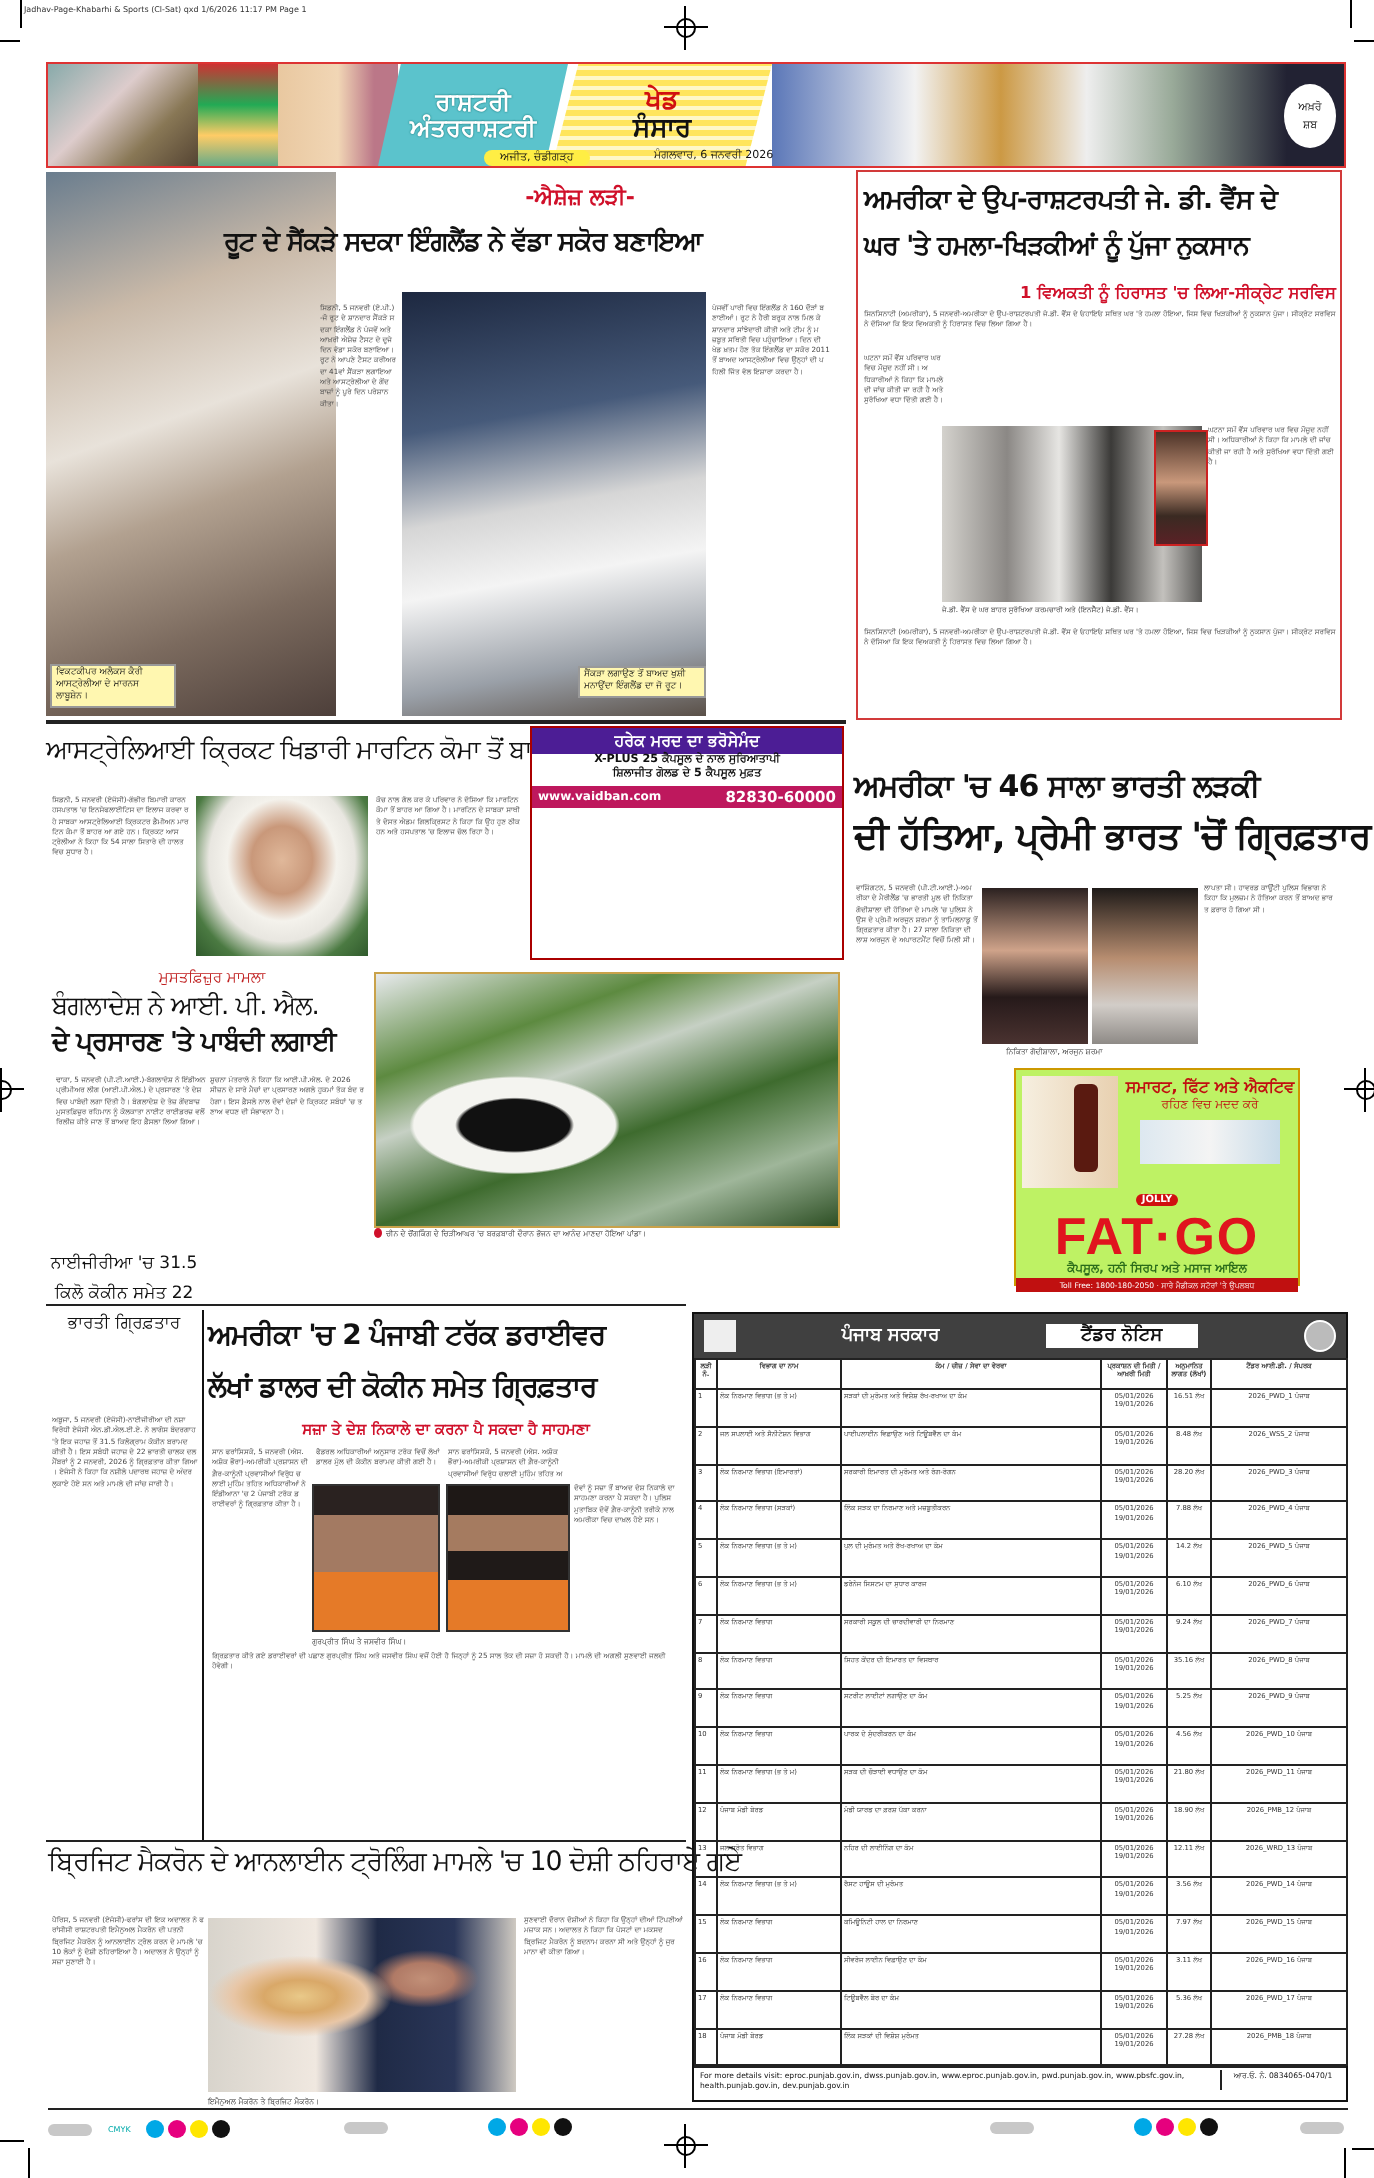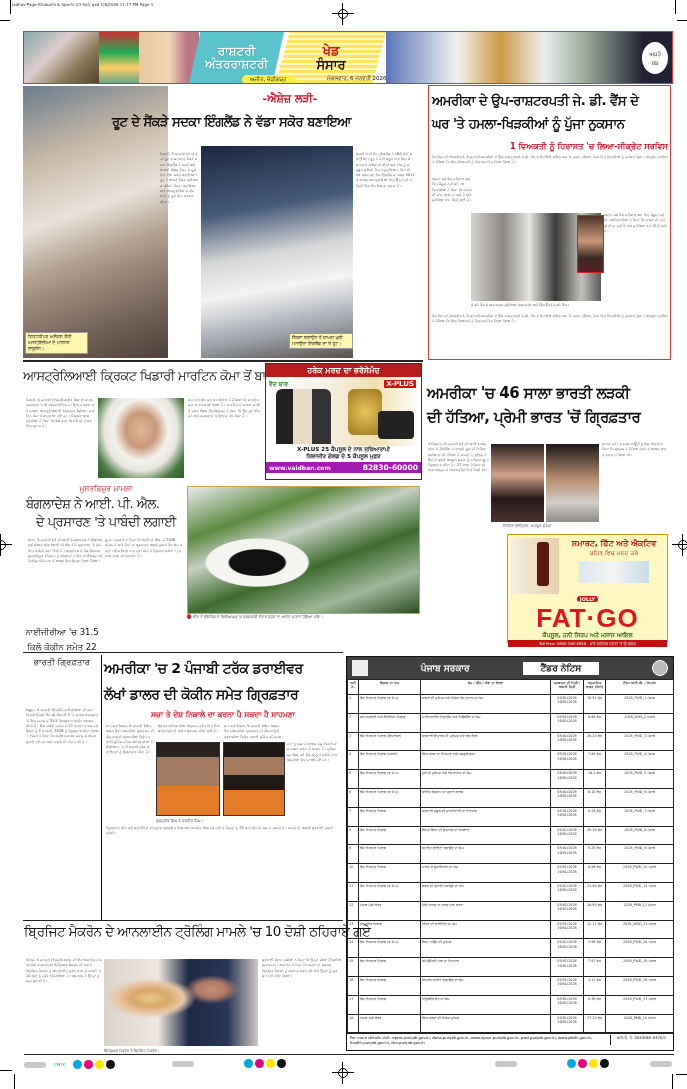--- a/index.html
+++ b/index.html
@@ -27,26 +27,26 @@
 
 .ph{background:#888}
 .cap{position:absolute;font-size:4.5px;line-height:6px;background:#fff7b0;border:1px solid #999;padding:1px 2px}
 .body-text{font-size:3.6px;line-height:5.3px;color:#444;overflow:hidden;word-break:break-all}
 .hl{font-family:"DejaVu Sans",sans-serif;font-weight:bold;color:#111;white-space:nowrap;letter-spacing:-0.5px}
 .kicker{color:#d0102a;font-weight:bold;text-align:center}
 .boxred{border:1px solid #d23a3a}
 .vline{background:#111}
 
 .adx{left:265px;top:363px;width:157px;height:117px;border:1px solid #a00;background:#fff}
-.adx .top{background:#b91c1c;color:#fff;font-weight:bold;font-size:8px;text-align:center;height:13px;line-height:13px}
+.adx .top{background:#4c1d95;color:#fff;font-weight:bold;font-size:8px;text-align:center;height:13px;line-height:13px}
 .adx .mid{height:69px;background:linear-gradient(90deg,#fff,#f6f0e6 40%,#f2e0b0 70%,#fff)}
 .adx .t2{font-size:5.6px;text-align:center;color:#111;line-height:7px;font-weight:bold}
-.adx .bot{background:#a21caf;color:#fff;font-size:6px;display:flex;justify-content:space-between;padding:0 3px;height:11px;line-height:11px;font-weight:bold}
-
-.fat{left:507px;top:534px;width:161px;height:109px;background:#fef9c3;border:1px solid #c90}
+.adx .bot{background:#be185d;color:#fff;font-size:6px;display:flex;justify-content:space-between;padding:0 3px;height:11px;line-height:11px;font-weight:bold}
+
+.fat{left:507px;top:534px;width:143px;height:109px;background:#bef264;border:1px solid #c90}
 .fat .h{color:#c01010;font-weight:bold;font-size:8px;text-align:center}
 .fat .h2{color:#c01010;font-size:6px;text-align:center}
 .fat .big{color:#e0141e;font-weight:bold;font-size:26px;text-align:center;letter-spacing:1px;font-family:"Liberation Sans",sans-serif}
 .fat .sub{color:#2a6c1a;font-size:6px;text-align:center;font-weight:bold}
 .fat .ft{background:#c01010;color:#fff;font-size:3.8px;text-align:center;height:7px;line-height:7px}
 
 .tender{left:346px;top:656px;width:328px;height:395px;border:1px solid #111}
 .tender .head{height:22px;background:#404040;display:flex;align-items:center;justify-content:space-between;padding:0 5px}
 .tender .head .t1{color:#fff;font-size:9px;font-weight:bold}
 .tender .head .t2{background:#fff;color:#111;font-size:9px;font-weight:bold;padding:1px 18px}
@@ -131,49 +131,42 @@
 
 <div class="abs" style="left:23px;top:360px;width:400px;height:2px;background:#222"></div>
 
 <div class="abs hl" style="left:23px;top:368px;font-size:12.8px;font-weight:normal">ਆਸਟ੍ਰੇਲਿਆਈ ਕ੍ਰਿਕਟ ਖਿਡਾਰੀ ਮਾਰਟਿਨ ਕੋਮਾ ਤੋਂ ਬਾਹਰ ਆਏ</div>
 <div class="abs body-text" style="left:26px;top:398px;width:70px;height:76px">ਸਿਡਨੀ, 5 ਜਨਵਰੀ (ਏਜੰਸੀ)-ਗੰਭੀਰ ਬਿਮਾਰੀ ਕਾਰਨ ਹਸਪਤਾਲ 'ਚ ਇਨਸੇਫਲਾਈਟਿਸ ਦਾ ਇਲਾਜ ਕਰਵਾ ਰਹੇ ਸਾਬਕਾ ਆਸਟ੍ਰੇਲਿਆਈ ਕ੍ਰਿਕਟਰ ਡੈਮੀਅਨ ਮਾਰਟਿਨ ਕੋਮਾ ਤੋਂ ਬਾਹਰ ਆ ਗਏ ਹਨ। ਕ੍ਰਿਕਟ ਆਸਟ੍ਰੇਲੀਆ ਨੇ ਕਿਹਾ ਕਿ 54 ਸਾਲਾ ਸਿਤਾਰੇ ਦੀ ਹਾਲਤ ਵਿਚ ਸੁਧਾਰ ਹੈ।</div>
 <div class="abs ph" style="left:98px;top:398px;width:86px;height:80px;background:radial-gradient(ellipse at 50% 40%,#e0b89a 0%,#c9987a 25%,#f4f2ec 45%,#e8e6e0 60%,#4b7a42 80%,#305a2c)"></div>
 <div class="abs body-text" style="left:188px;top:398px;width:72px;height:76px">ਕੋਚ ਨਾਲ ਗੱਲ ਕਰ ਕੇ ਪਰਿਵਾਰ ਨੇ ਦੱਸਿਆ ਕਿ ਮਾਰਟਿਨ ਕੋਮਾ ਤੋਂ ਬਾਹਰ ਆ ਗਿਆ ਹੈ। ਮਾਰਟਿਨ ਦੇ ਸਾਬਕਾ ਸਾਥੀ ਤੇ ਦੋਸਤ ਐਡਮ ਗਿਲਕ੍ਰਿਸਟ ਨੇ ਕਿਹਾ ਕਿ ਉਹ ਹੁਣ ਠੀਕ ਹਨ ਅਤੇ ਹਸਪਤਾਲ 'ਚ ਇਲਾਜ ਚੱਲ ਰਿਹਾ ਹੈ।</div>
 
 <div class="abs adx">
   <div class="top">ਹਰੇਕ ਮਰਦ ਦਾ ਭਰੋਸੇਮੰਦ</div>
-  <div class="mid" style="position:relative">
-    <span style="position:absolute;left:3px;top:3px;font-size:6px;color:#2a8a2a;font-weight:bold">ਵੈਦ ਬਾਣ</span>
-    <span style="position:absolute;right:5px;top:3px;font-size:7px;color:#fff;background:#c11;padding:0 2px;font-weight:bold">X-PLUS</span>
-    <div style="position:absolute;left:10px;top:12px;width:55px;height:55px;background:linear-gradient(90deg,#222 0 30%,#e8dcc8 30% 65%,#333 65%);border-radius:6px 6px 0 0"></div>
-    <div style="position:absolute;left:82px;top:12px;width:34px;height:46px;background:radial-gradient(circle,#e8c55a,#9c7a20);border-radius:6px"></div>
-    <div style="position:absolute;left:112px;top:34px;width:36px;height:28px;background:#222;border-radius:4px"></div>
-  </div>
   <div class="t2">X-PLUS 25 ਕੈਪਸੂਲ ਦੇ ਨਾਲ ਸੁਰਿਆਤਾਪੀ</div>
   <div class="t2" style="margin-bottom:2px">ਸ਼ਿਲਾਜੀਤ ਗੋਲਡ ਦੇ 5 ਕੈਪਸੂਲ ਮੁਫ਼ਤ</div>
   <div class="bot">
     <span>www.vaidban.com</span>
     <span style="font-size:7.5px">82830-60000</span>
   </div>
 </div>
 
 <div class="abs kicker" style="left:26px;top:484px;width:160px;font-size:7.5px;color:#c02020;font-weight:normal">ਮੁਸਤਫ਼ਿਜ਼ੁਰ ਮਾਮਲਾ</div>
 <div class="abs hl" style="left:26px;top:496px;font-size:13px;font-weight:normal">ਬੰਗਲਾਦੇਸ਼ ਨੇ ਆਈ. ਪੀ. ਐਲ.</div>
-<div class="abs hl" style="left:36px;top:514px;font-size:13px;font-weight:normal">ਦੇ ਪ੍ਰਸਾਰਣ 'ਤੇ ਪਾਬੰਦੀ ਲਗਾਈ</div>
+<div class="abs hl" style="left:26px;top:514px;font-size:13px;font-weight:bold">ਦੇ ਪ੍ਰਸਾਰਣ 'ਤੇ ਪਾਬੰਦੀ ਲਗਾਈ</div>
 <div class="abs body-text" style="left:28px;top:538px;width:75px;height:115px">ਢਾਕਾ, 5 ਜਨਵਰੀ (ਪੀ.ਟੀ.ਆਈ.)-ਬੰਗਲਾਦੇਸ਼ ਨੇ ਇੰਡੀਅਨ ਪ੍ਰੀਮੀਅਰ ਲੀਗ (ਆਈ.ਪੀ.ਐਲ.) ਦੇ ਪ੍ਰਸਾਰਣ 'ਤੇ ਦੇਸ਼ ਵਿਚ ਪਾਬੰਦੀ ਲਗਾ ਦਿੱਤੀ ਹੈ। ਬੰਗਲਾਦੇਸ਼ ਦੇ ਤੇਜ਼ ਗੇਂਦਬਾਜ਼ ਮੁਸਤਫ਼ਿਜ਼ੁਰ ਰਹਿਮਾਨ ਨੂੰ ਕੋਲਕਾਤਾ ਨਾਈਟ ਰਾਈਡਰਜ਼ ਵਲੋਂ ਰਿਲੀਜ਼ ਕੀਤੇ ਜਾਣ ਤੋਂ ਬਾਅਦ ਇਹ ਫ਼ੈਸਲਾ ਲਿਆ ਗਿਆ।</div>
 <div class="abs body-text" style="left:105px;top:538px;width:78px;height:115px">ਸੂਚਨਾ ਮੰਤਰਾਲੇ ਨੇ ਕਿਹਾ ਕਿ ਆਈ.ਪੀ.ਐਲ. ਦੇ 2026 ਸੀਜ਼ਨ ਦੇ ਸਾਰੇ ਮੈਚਾਂ ਦਾ ਪ੍ਰਸਾਰਣ ਅਗਲੇ ਹੁਕਮਾਂ ਤੱਕ ਬੰਦ ਰਹੇਗਾ। ਇਸ ਫ਼ੈਸਲੇ ਨਾਲ ਦੋਵਾਂ ਦੇਸ਼ਾਂ ਦੇ ਕ੍ਰਿਕਟ ਸਬੰਧਾਂ 'ਚ ਤਣਾਅ ਵਧਣ ਦੀ ਸੰਭਾਵਨਾ ਹੈ।</div>
 
 <div class="abs ph" style="left:187px;top:486px;width:233px;height:128px;border:1px solid #c9a24a;background:radial-gradient(ellipse at 30% 60%,#111 0 12%,#f4f4f0 13% 22%,transparent 23%),linear-gradient(160deg,#e8eaed 0%,#5d8a40 25%,#c6d0c4 40%,#3e6b2e 60%,#9fb69a 80%,#2d4f24 100%)"></div>
 <div class="abs" style="left:187px;top:614px;width:233px;font-size:3.8px;color:#333;white-space:nowrap;overflow:hidden;display:flex;align-items:center;gap:2px">
   <span style="width:4px;height:5px;background:#d0102a;border-radius:50%;display:inline-block"></span>
   <span>ਚੀਨ ਦੇ ਚੋਂਗਕਿੰਗ ਦੇ ਚਿੜੀਆਘਰ 'ਚ ਬਰਫ਼ਬਾਰੀ ਦੌਰਾਨ ਭੋਜਨ ਦਾ ਆਨੰਦ ਮਾਣਦਾ ਹੋਇਆ ਪਾਂਡਾ।</span>
 </div>
 
 <div class="abs hl" style="left:427px;top:384px;font-size:15px">ਅਮਰੀਕਾ 'ਚ 46 ਸਾਲਾ ਭਾਰਤੀ ਲੜਕੀ</div>
-<div class="abs hl" style="left:427px;top:408px;font-size:15px">ਦੀ ਹੱਤਿਆ, ਪ੍ਰੇਮੀ ਭਾਰਤ 'ਚੋਂ ਗ੍ਰਿਫ਼ਤਾਰ</div>
+<div class="abs hl" style="left:427px;top:408px;font-size:18px">ਦੀ ਹੱਤਿਆ, ਪ੍ਰੇਮੀ ਭਾਰਤ 'ਚੋਂ ਗ੍ਰਿਫ਼ਤਾਰ</div>
 <div class="abs body-text" style="left:428px;top:442px;width:62px;height:205px">ਵਾਸ਼ਿੰਗਟਨ, 5 ਜਨਵਰੀ (ਪੀ.ਟੀ.ਆਈ.)-ਅਮਰੀਕਾ ਦੇ ਮੈਰੀਲੈਂਡ 'ਚ ਭਾਰਤੀ ਮੂਲ ਦੀ ਨਿਕਿਤਾ ਗੋਦੀਸ਼ਾਲਾ ਦੀ ਹੱਤਿਆ ਦੇ ਮਾਮਲੇ 'ਚ ਪੁਲਿਸ ਨੇ ਉਸ ਦੇ ਪ੍ਰੇਮੀ ਅਰਜੁਨ ਸ਼ਰਮਾ ਨੂੰ ਤਾਮਿਲਨਾਡੂ ਤੋਂ ਗ੍ਰਿਫ਼ਤਾਰ ਕੀਤਾ ਹੈ। 27 ਸਾਲਾ ਨਿਕਿਤਾ ਦੀ ਲਾਸ਼ ਅਰਜੁਨ ਦੇ ਅਪਾਰਟਮੈਂਟ ਵਿਚੋਂ ਮਿਲੀ ਸੀ।</div>
 <div class="abs ph" style="left:491px;top:444px;width:53px;height:78px;background:linear-gradient(180deg,#2b2120,#cfa38a 40%,#261a1a 70%,#4a3230)"></div>
 <div class="abs ph" style="left:546px;top:444px;width:53px;height:78px;background:linear-gradient(180deg,#1e1a18,#b78d70 45%,#d2cdc8 75%,#8e8a86)"></div>
 <div class="abs" style="left:503px;top:523px;font-size:3.8px;color:#333;white-space:nowrap">ਨਿਕਿਤਾ ਗੋਦੀਸ਼ਾਲਾ, ਅਰਜੁਨ ਸ਼ਰਮਾ</div>
 <div class="abs body-text" style="left:602px;top:442px;width:66px;height:88px">ਲਾਪਤਾ ਸੀ। ਹਾਵਰਡ ਕਾਊਂਟੀ ਪੁਲਿਸ ਵਿਭਾਗ ਨੇ ਕਿਹਾ ਕਿ ਮੁਲਜ਼ਮ ਨੇ ਹੱਤਿਆ ਕਰਨ ਤੋਂ ਬਾਅਦ ਭਾਰਤ ਫ਼ਰਾਰ ਹੋ ਗਿਆ ਸੀ।</div>
 
 <div class="abs fat">
   <div style="display:flex">
     <div style="width:48px;height:56px;background:linear-gradient(90deg,#f6efe0,#e8d0b0);margin:3px 2px 0 3px;position:relative">
       <div style="position:absolute;left:26px;top:4px;width:12px;height:44px;background:#5a1a10;border-radius:3px"></div>

